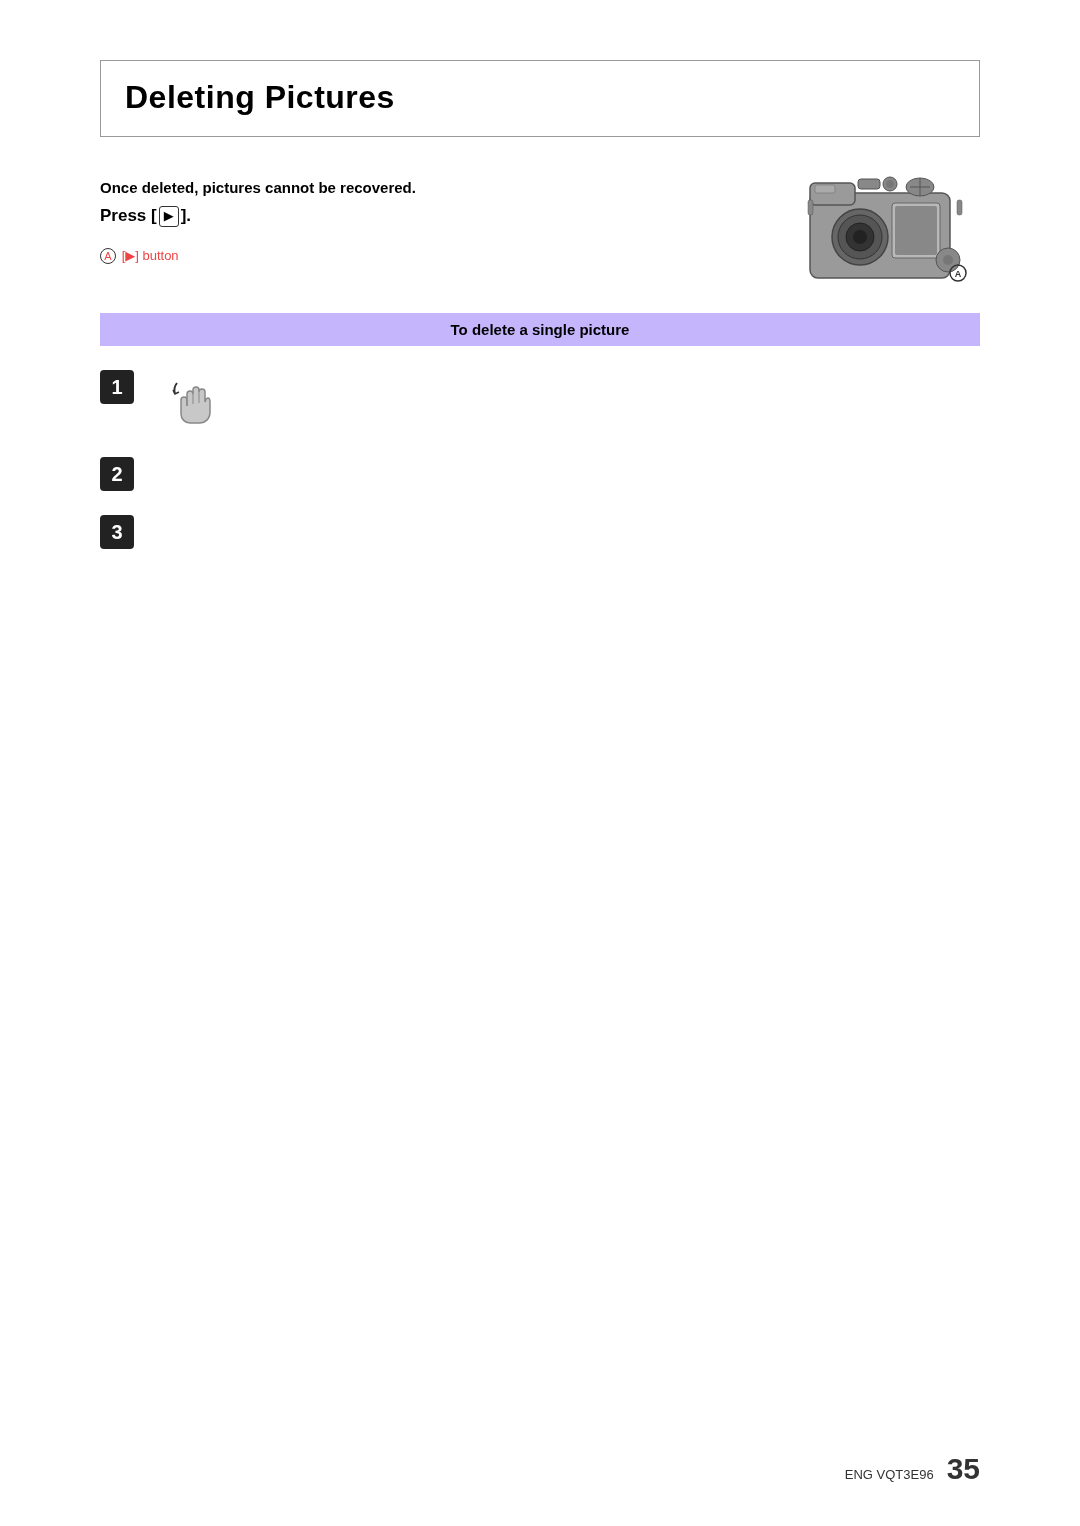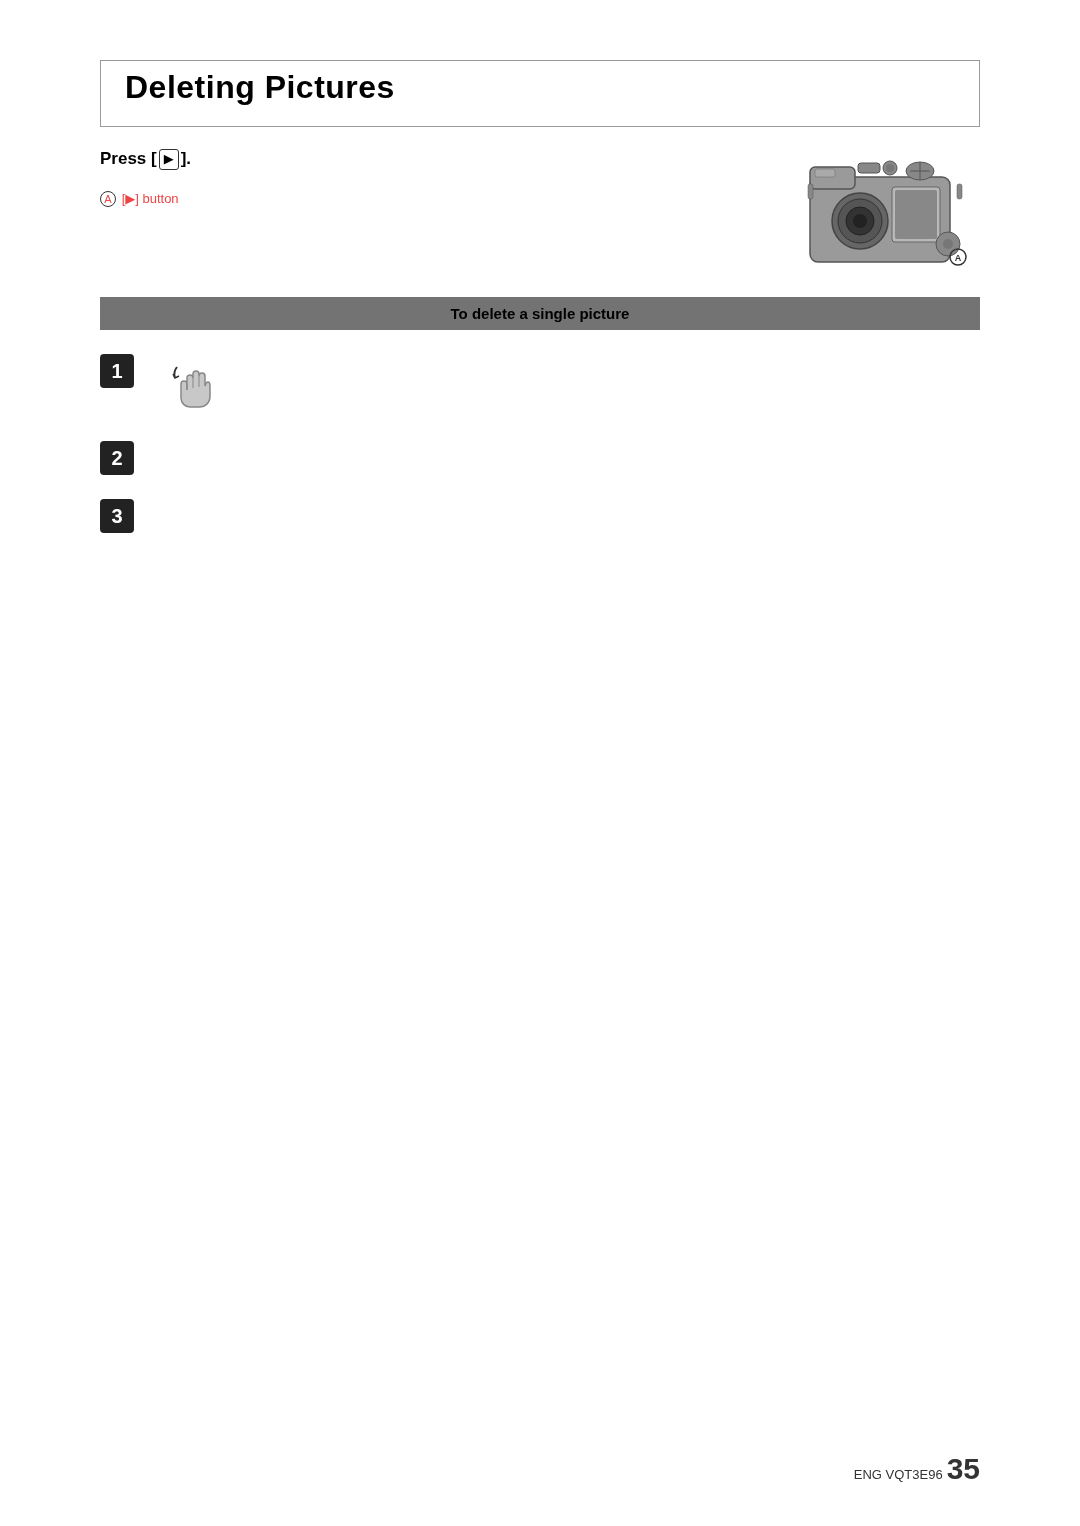--- a/index.html
+++ b/index.html
@@ -19,22 +19,22 @@
 
     .page-container {
       width: 1080px;
       min-height: 1526px;
       padding: 60px 100px 60px 100px;
       position: relative;
     }
 
     .section-box {
       border: 1.5px solid #999;
-      padding: 8px 24px 20px 24px;
-      margin-bottom: 22px;
+      padding: 18px 24px 20px 24px;
+      margin-bottom: 28px;
     }
 
     .section-title {
       font-size: 32px;
       font-weight: bold;
       margin-bottom: 0;
       letter-spacing: 0.5px;
     }
 
     .warning-line {
@@ -95,21 +95,21 @@
 
     .camera-illustration {
       width: 180px;
       height: 130px;
       flex-shrink: 0;
       position: relative;
       margin-left: 20px;
     }
 
     .gray-bar {
-      background: #737373;
+      background: #c4b5fd;
       padding: 8px 16px;
       font-weight: bold;
       font-size: 15px;
       text-align: center;
       margin-bottom: 22px;
     }
 
     .step-row {
       display: flex;
       align-items: flex-start;
@@ -148,21 +148,21 @@
     }
 
     .page-footer {
       position: absolute;
       bottom: 40px;
       right: 100px;
       font-size: 13px;
       color: #333;
       display: flex;
       align-items: baseline;
-      gap: 4px;
+      gap: 13px;
     }
 
     .page-number {
       font-size: 30px;
       font-weight: bold;
       text-align: right;
     }
 
     
     .camera-svg {
@@ -198,20 +198,21 @@
 <body>
 
 <div class="page-container">
 
   <div class="section-box">
     <div class="section-title">Deleting Pictures</div>
   </div>
 
   <div class="intro-area">
     <div class="intro-text">
+      <div class="warning-line">Once deleted, pictures cannot be recovered.</div>
       <div class="press-line">
         <span>Press [</span><span class="button-symbol">▶</span><span>].</span>
       </div>
       <div class="sub-caption">
         <span class="circle-label">A</span>
         <span>[▶] button</span>
       </div>
     </div>
 
     <div class="camera-illustration">

